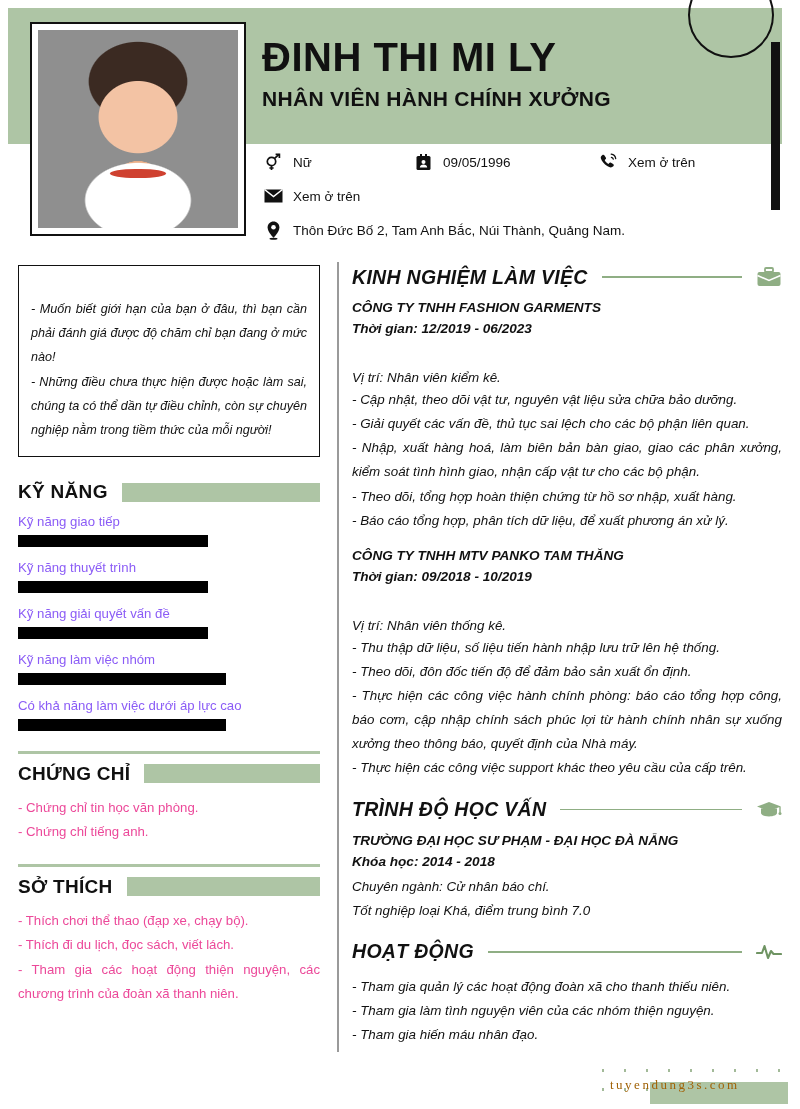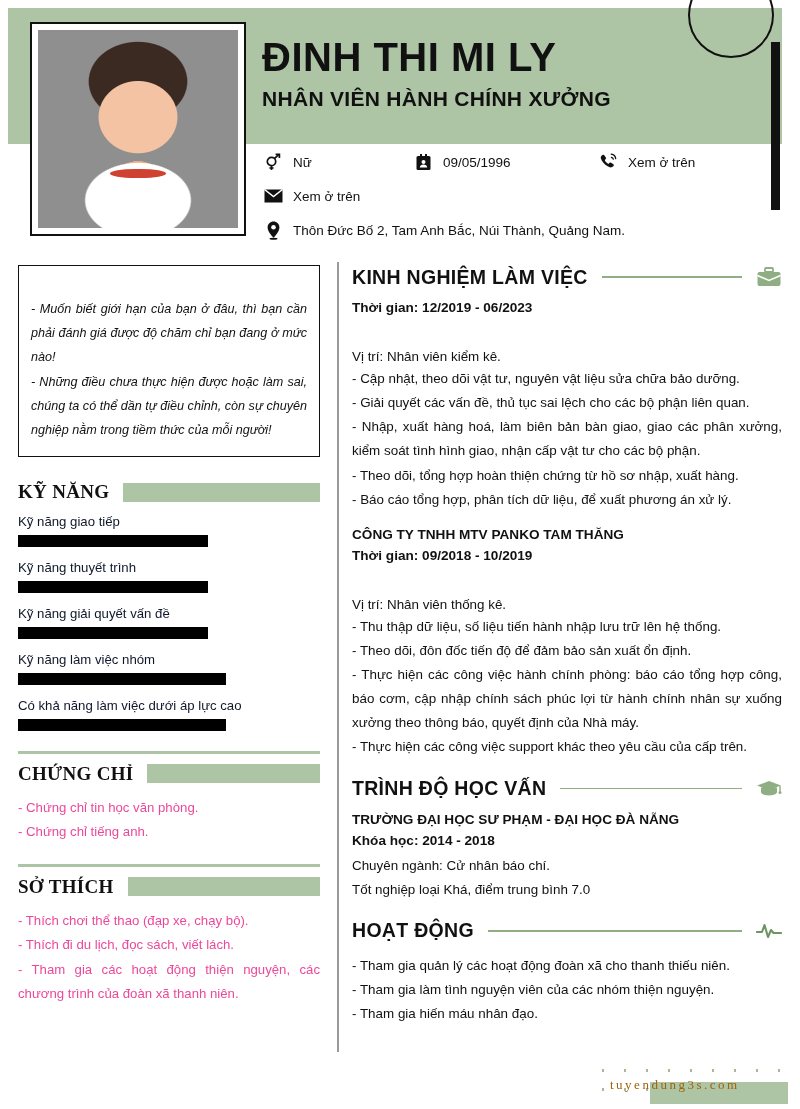--- a/index.html
+++ b/index.html
@@ -111,20 +111,21 @@
   }
   .left-col {
     position: absolute;
     left: 18px; top: 265px;
     width: 302px;
   }
   .right-col {
     position: absolute;
     left: 352px; top: 265px;
     width: 430px;
+    font-style: italic;
   }
 
   
   .quote-box {
     border: 1.5px solid #111;
     padding: 31px 12px 14px 12px;
     margin-bottom: 24px;
   }
   .quote-box p {
     font-size: 12.6px;
@@ -132,37 +133,36 @@
     line-height: 1.92;
     text-align: justify;
     color: #111;
   }
 
   
   .l-rule { height: 2.5px; background: #aec5a5; margin-bottom: 9px; }
   .l-head {
     display: flex; align-items: center;
     margin-bottom: 11px;
-    font-family: Liberation Serif, serif;
   }
   .l-head .t {
     font-size: 19px; font-weight: 700;
     letter-spacing: 0.3px;
     white-space: nowrap;
     color: #111;
   }
   .l-head .bar {
     flex: 1 1 auto; height: 19px;
     background: #aec5a5;
     margin-left: 14px;
   }
 
   
   .skill { margin-bottom: 13px; }
-  .skill .lab { font-size: 13.2px; color: #0f172a; margin-bottom: 6px; }
+  .skill .lab { font-size: 13.2px; color: #8b5cf6; margin-bottom: 6px; }
   .skill .track { height: 12px; }
   .skill .fill { height: 100%; background: #000; }
 
   .l-list li {
     list-style: none;
     font-size: 13.2px;
     line-height: 1.85;
     color: #ec4899;
     text-align: justify;
   }
@@ -391,20 +391,21 @@
         <span class="ic">
           <svg width="24" height="21" viewBox="0 0 24 21">
               <rect x="8" y="1" width="8" height="4" rx="1" fill="none" stroke="#8fae84" stroke-width="1.8"></rect>
               <rect x="0.5" y="5" width="23" height="14" rx="2" fill="#8fae84"></rect>
               <path d="M0.5 8.5 L12 13.5 L23.5 8.5" fill="none" stroke="#fff" stroke-width="1.6"></path>
             </svg>
         </span>
       </div>
 
       <div class="entry">
+        <div class="org">CÔNG TY TNHH FASHION GARMENTS</div>
         <div class="per">Thời gian: 12/2019 - 06/2023</div>
         <div class="pos">Vị trí: Nhân viên kiểm kê.</div>
         <ul>
           <li>- Cập nhật, theo dõi vật tư, nguyên vật liệu sửa chữa bảo dưỡng.</li>
           <li>- Giải quyết các vấn đề, thủ tục sai lệch cho các bộ phận liên quan.</li>
           <li>- Nhập, xuất hàng hoá, làm biên bản bàn giao, giao các phân xưởng, kiểm soát tình hình giao, nhận cấp vật tư cho các bộ phận.</li>
           <li>- Theo dõi, tổng hợp hoàn thiện chứng từ hồ sơ nhập, xuất hàng.</li>
           <li>- Báo cáo tổng hợp, phân tích dữ liệu, để xuất phương án xử lý.</li>
         </ul>
       </div>

